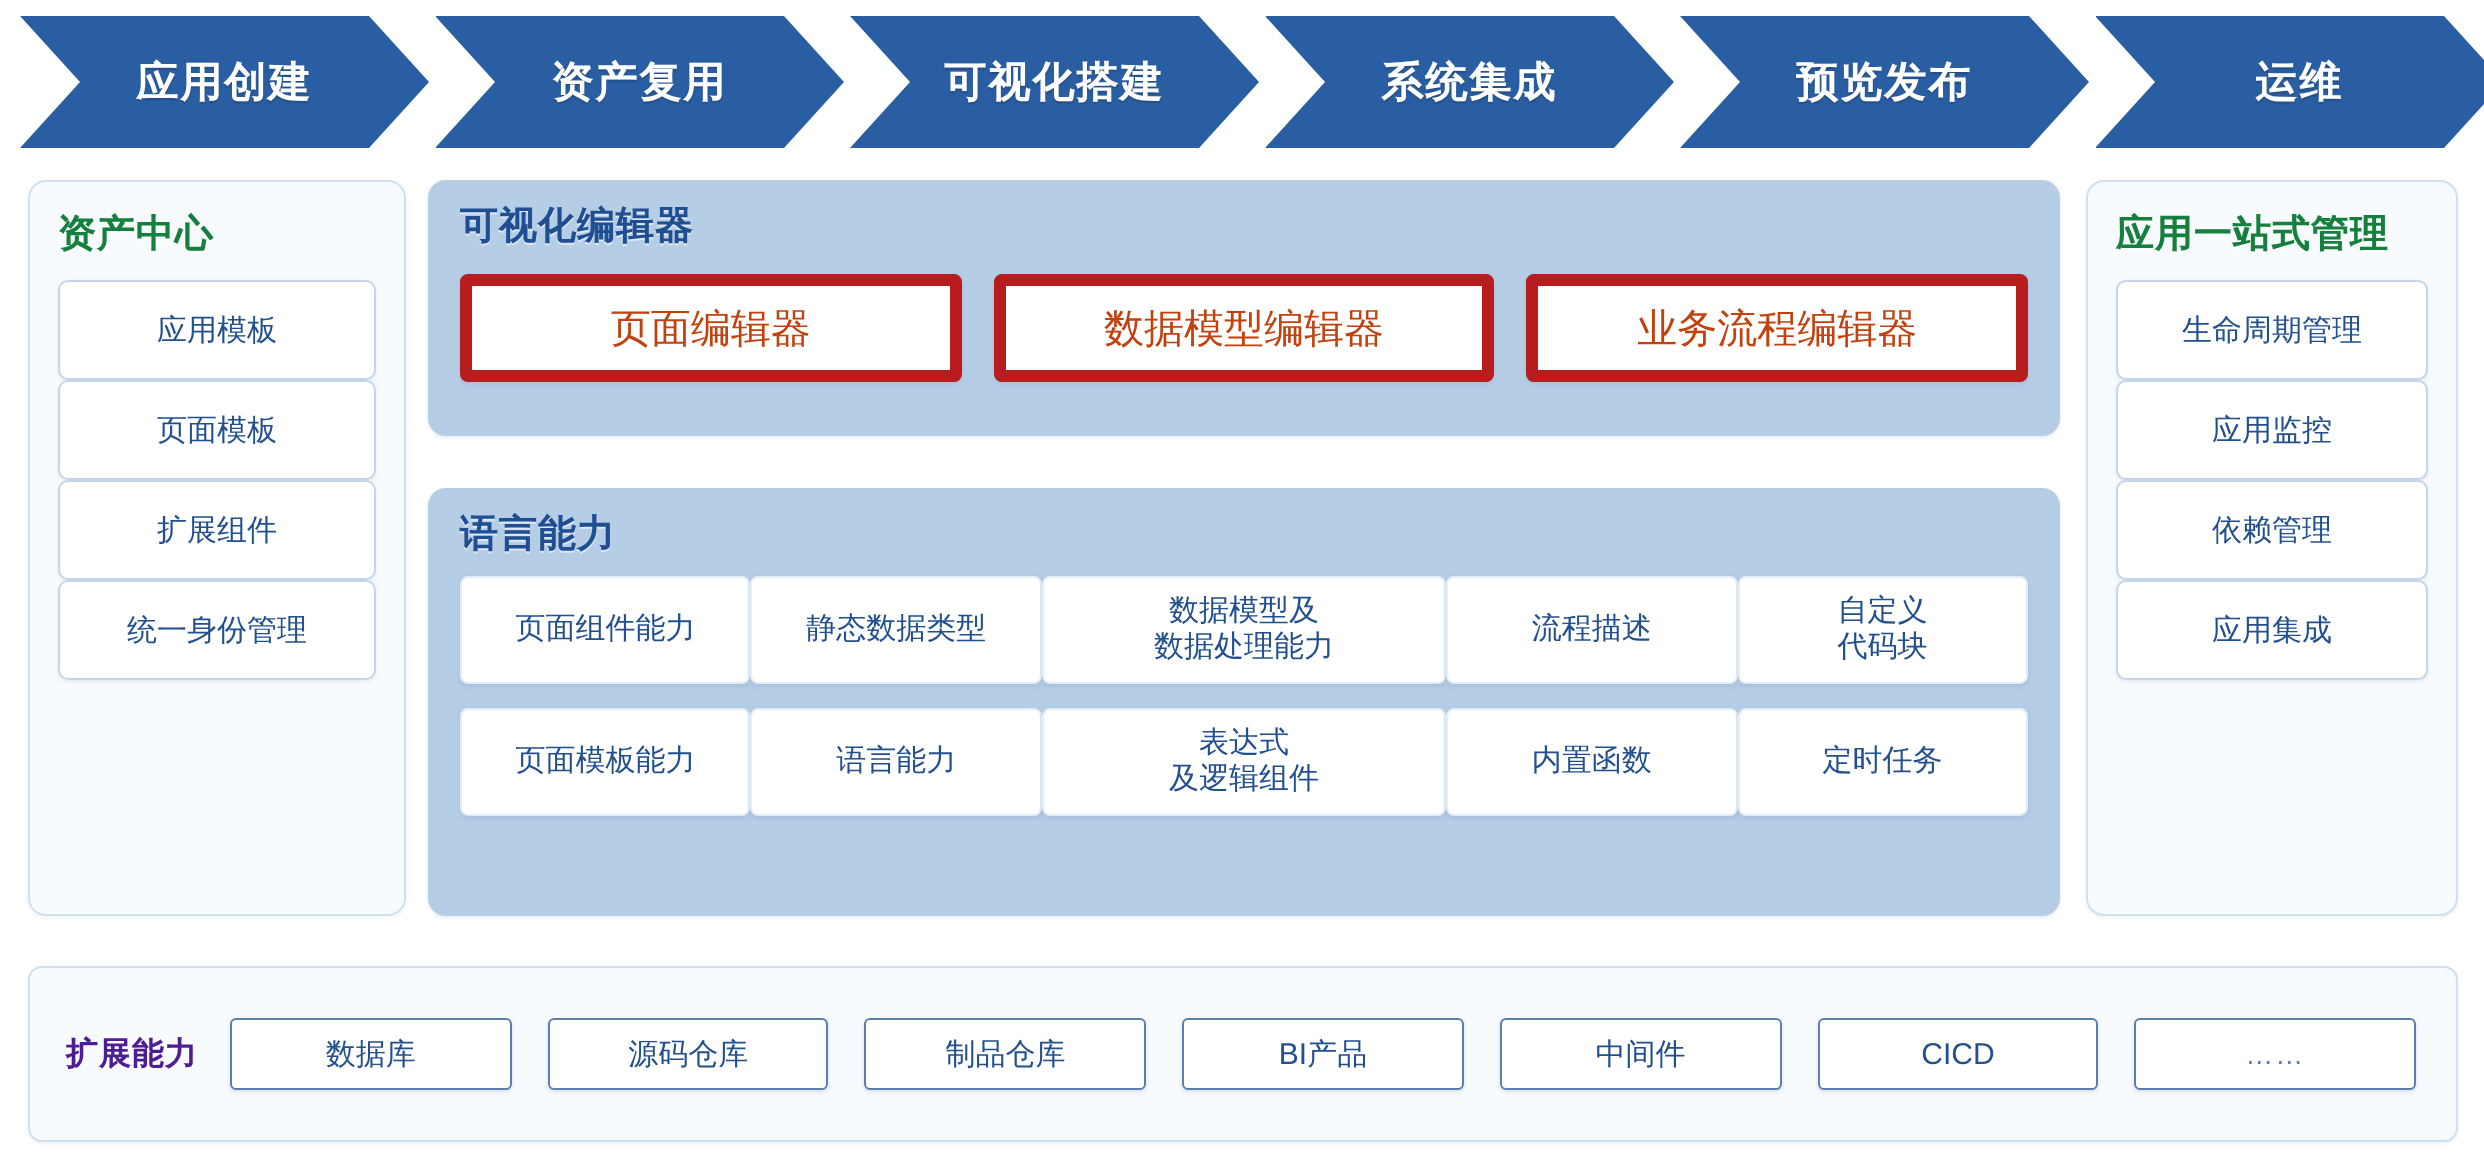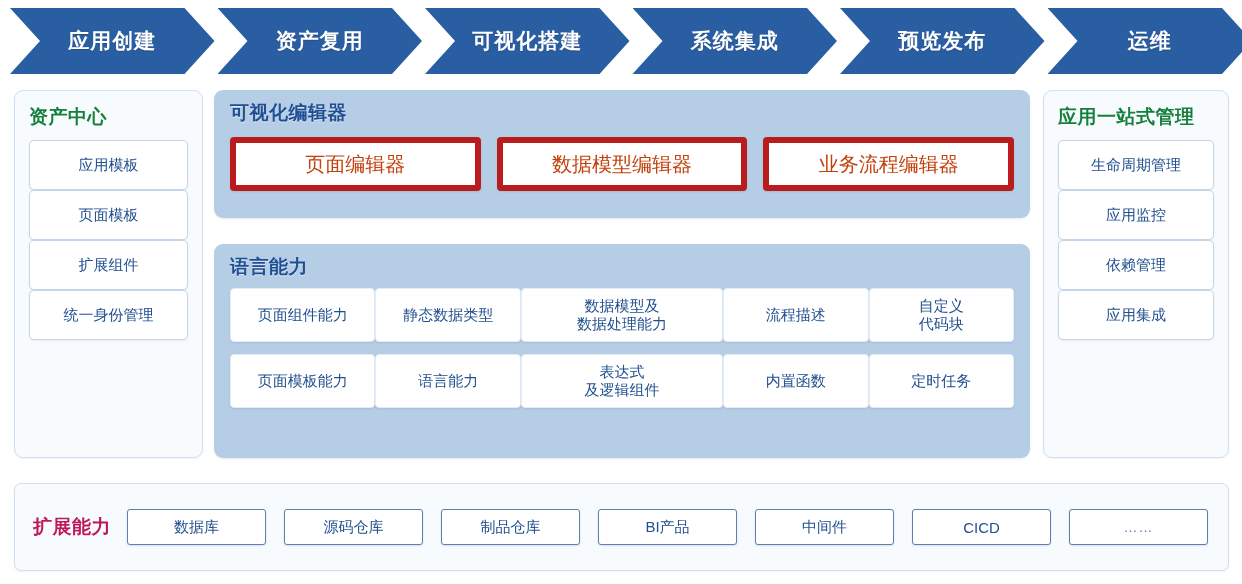--- a/index.html
+++ b/index.html
@@ -138,21 +138,21 @@
   .bottom{
     position:absolute;left:14px;top:483px;width:1215px;height:88px;
     background:#f8fbfe;
     border:1px solid #cfe0f0;
     border-radius:7px;
     box-sizing:border-box;
     display:flex;align-items:center;
     box-shadow:0 1px 2px rgba(60,90,130,.07);
   }
   .bottom-title{
-    color:#be185d;font-size:19px;font-weight:bold;
+    color:#4c1d95;font-size:16px;font-weight:bold;
     margin:0 16px 0 18px;
     white-space:nowrap;letter-spacing:.5px;
     text-shadow:0 1px 0 rgba(255,255,255,.8);
   }
   .bottom-items{
     display:flex;gap:18px;flex:1 1 auto;margin-right:20px;
   }
   .bottom-card{
     flex:1 1 0;height:36px;
     background:#ffffff;

